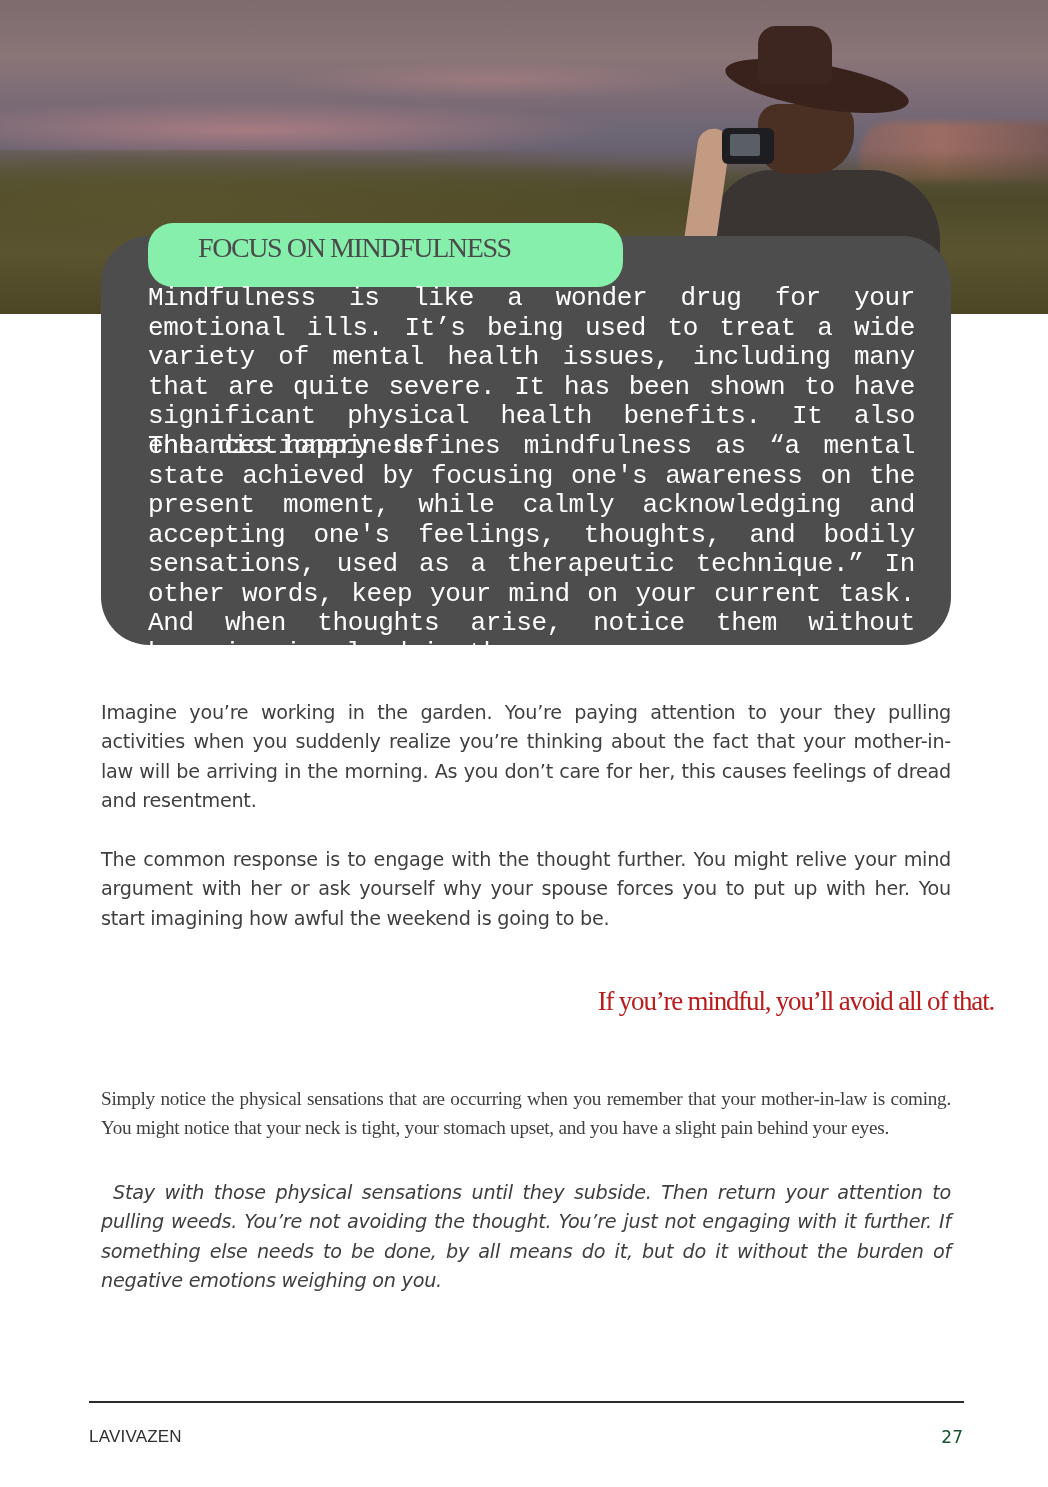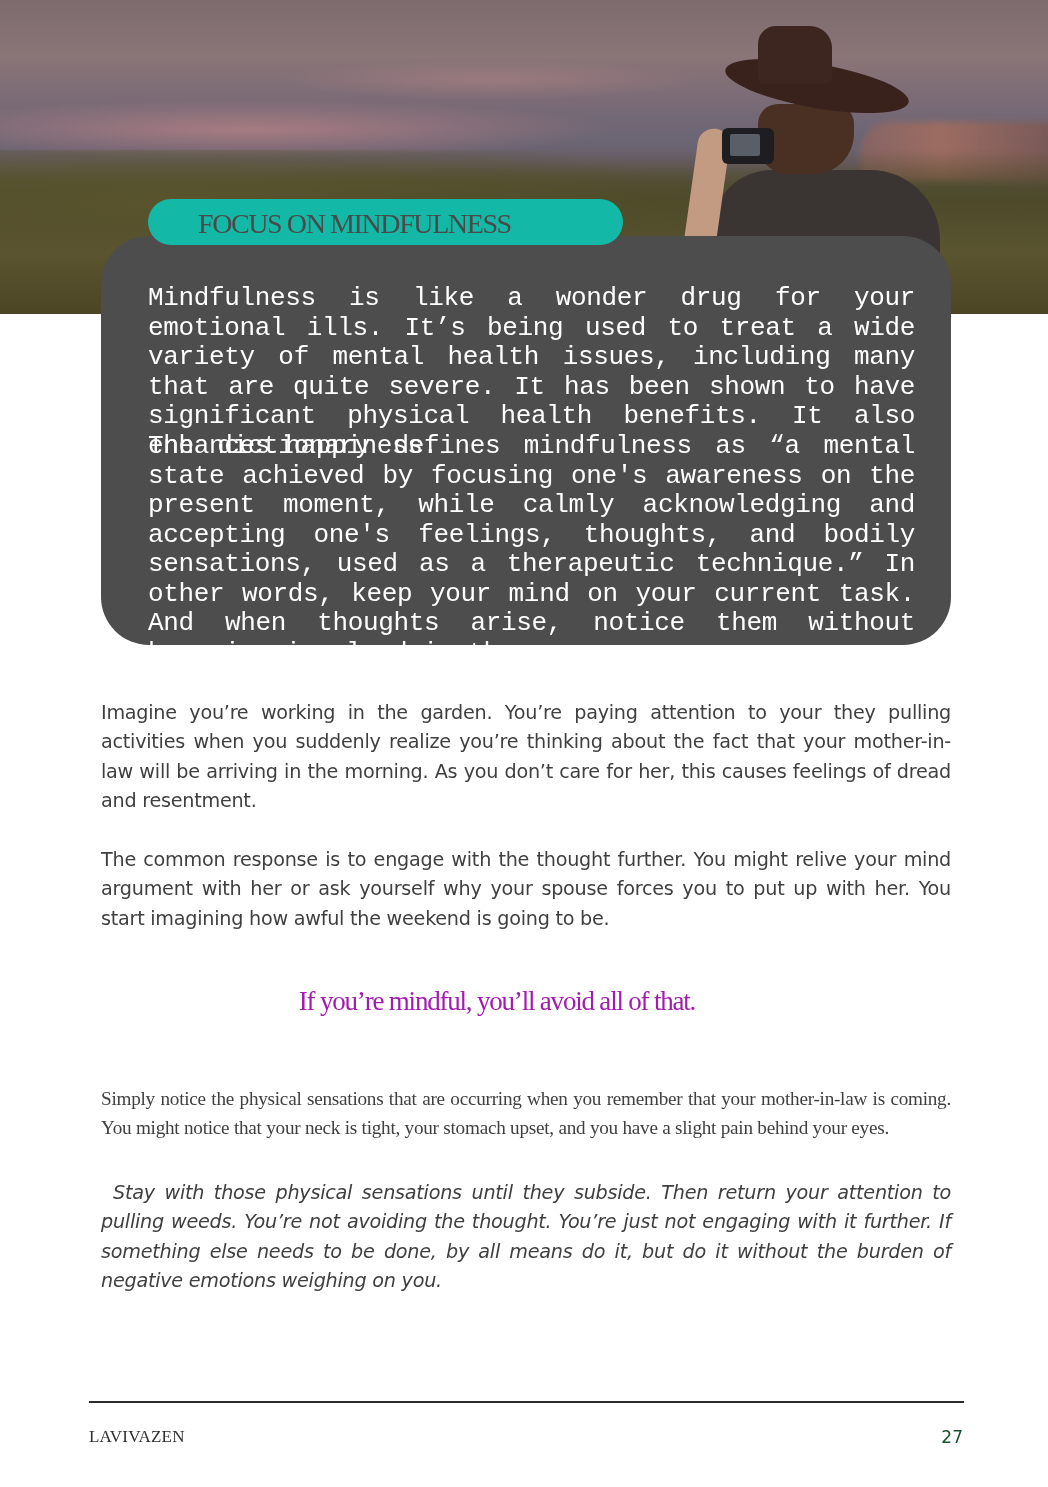--- a/index.html
+++ b/index.html
@@ -59,22 +59,22 @@
     }
     .hero .camera::after {
       content: ""; position: absolute; left: 8px; top: 6px; width: 30px; height: 22px; background: #5a5e66; border-radius: 2px;
     }
 
     .card {
       position: absolute; left: 101px; top: 236px; width: 850px; height: 409px;
       background: #4d4d4d; border-radius: 48px;
     }
     .pill {
-      position: absolute; left: 148px; top: 199px; width: 475px; height: 46px;
-      background: #14b8a6; border-radius: 25px;
+      position: absolute; left: 148px; top: 223px; width: 475px; height: 64px;
+      background: #86efac; border-radius: 25px;
     }
     .pill-title {
       position: absolute; left: 50px; top: 8px; font-family: "Liberation Serif", serif;
       font-size: 28px; color: #4a4a4a; letter-spacing: -1.4px; line-height: 34px; white-space: nowrap;
     }
     .card-text {
       position: absolute; left: 148px; width: 767px; color: #ffffff;
       font-family: Liberation Mono, monospace; font-size: 26px; line-height: 29.5px;
       text-align: justify; letter-spacing: -0.35px;
     }
@@ -85,28 +85,28 @@
       position: absolute; left: 101px; width: 850px; color: #3f3f3f;
       font-family: "DejaVu Sans", sans-serif; font-size: 19.2px; line-height: 29.4px;
       text-align: justify; letter-spacing: -0.25px;
     }
     .bp1 { top: 698px; }
     .bp2 { top: 845px; }
     .bp3 { top: 1084px; font-family: Liberation Serif, serif; }
     .bp4 { top: 1178px; text-indent: 12px; font-style: italic; }
 
     .quote {
-      position: absolute; left: 0; width: 994px; top: 983px; text-align: center;
-      font-family: "Liberation Serif", serif; font-size: 27px; color: #a21caf; letter-spacing: -1.2px;
+      position: absolute; left: 0; width: 994px; top: 983px; text-align: right;
+      font-family: "Liberation Serif", serif; font-size: 27px; color: #b91c1c; letter-spacing: -1.2px;
       line-height: 36px;
     }
 
     .footer-rule { position: absolute; left: 89px; top: 1401px; width: 875px; height: 1.5px; background: #2b2b2b; }
     .footer-brand {
-      position: absolute; left: 89px; top: 1427px; font-family: Liberation Serif, serif;
+      position: absolute; left: 89px; top: 1427px; font-family: Liberation Sans, sans-serif;
       font-size: 17px; color: #2f2f2f; letter-spacing: 0.2px;
     }
     .footer-page {
       position: absolute; right: 85px; top: 1427px; font-family: "DejaVu Sans", sans-serif;
       font-size: 17px; color: #14532d;
     }
   </style>
 </head>
 <body>
 

